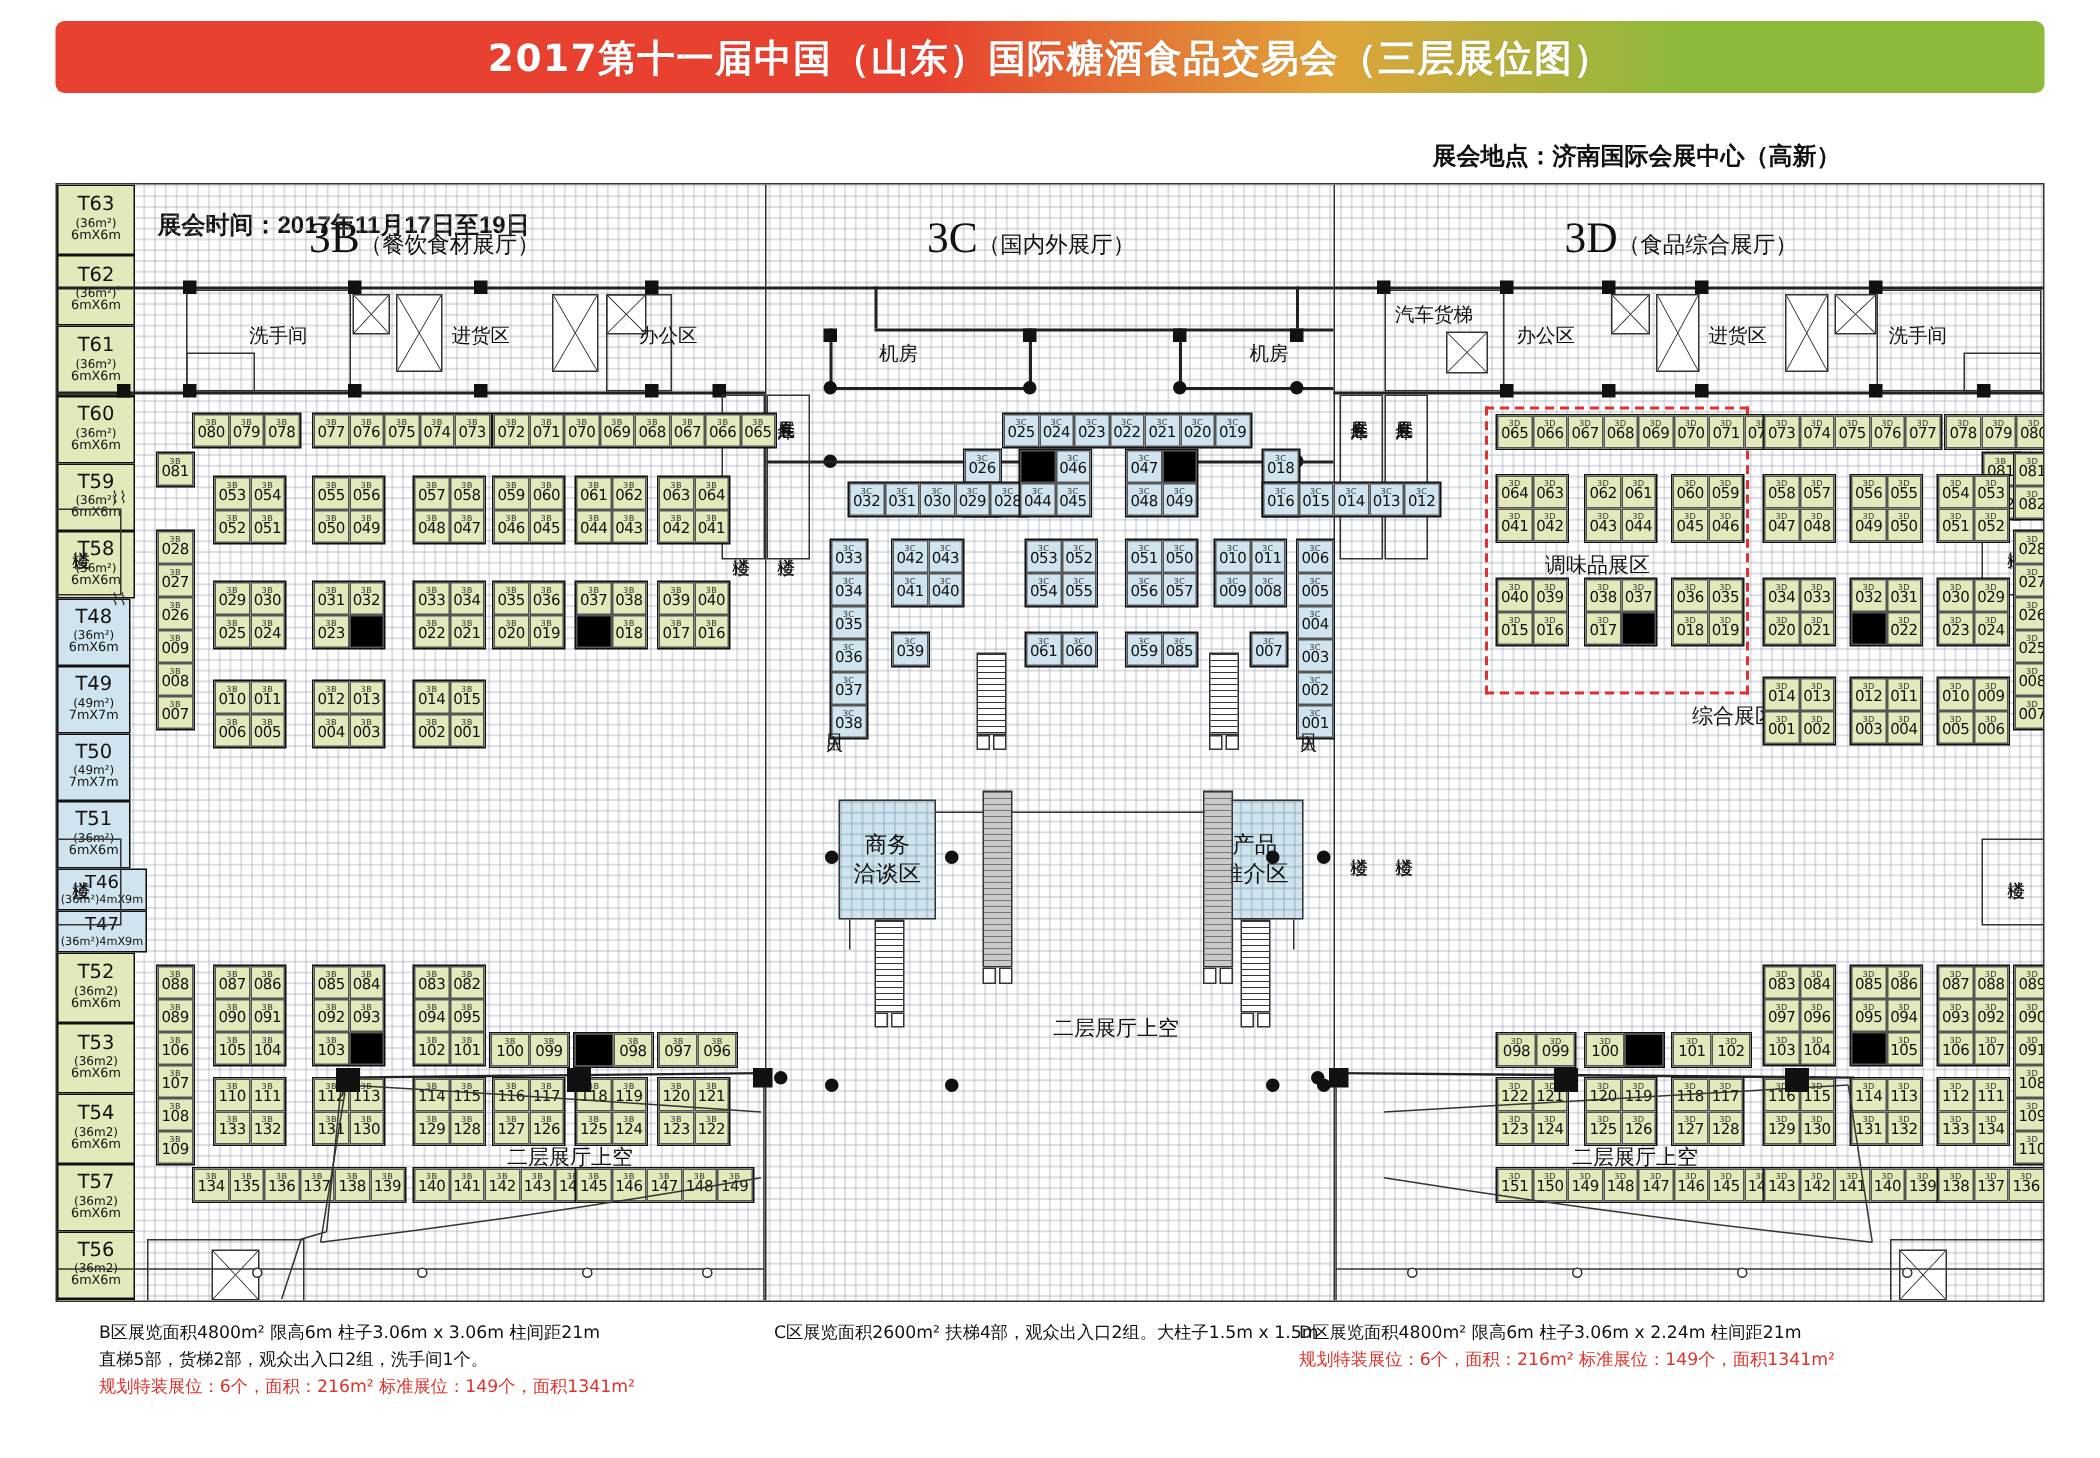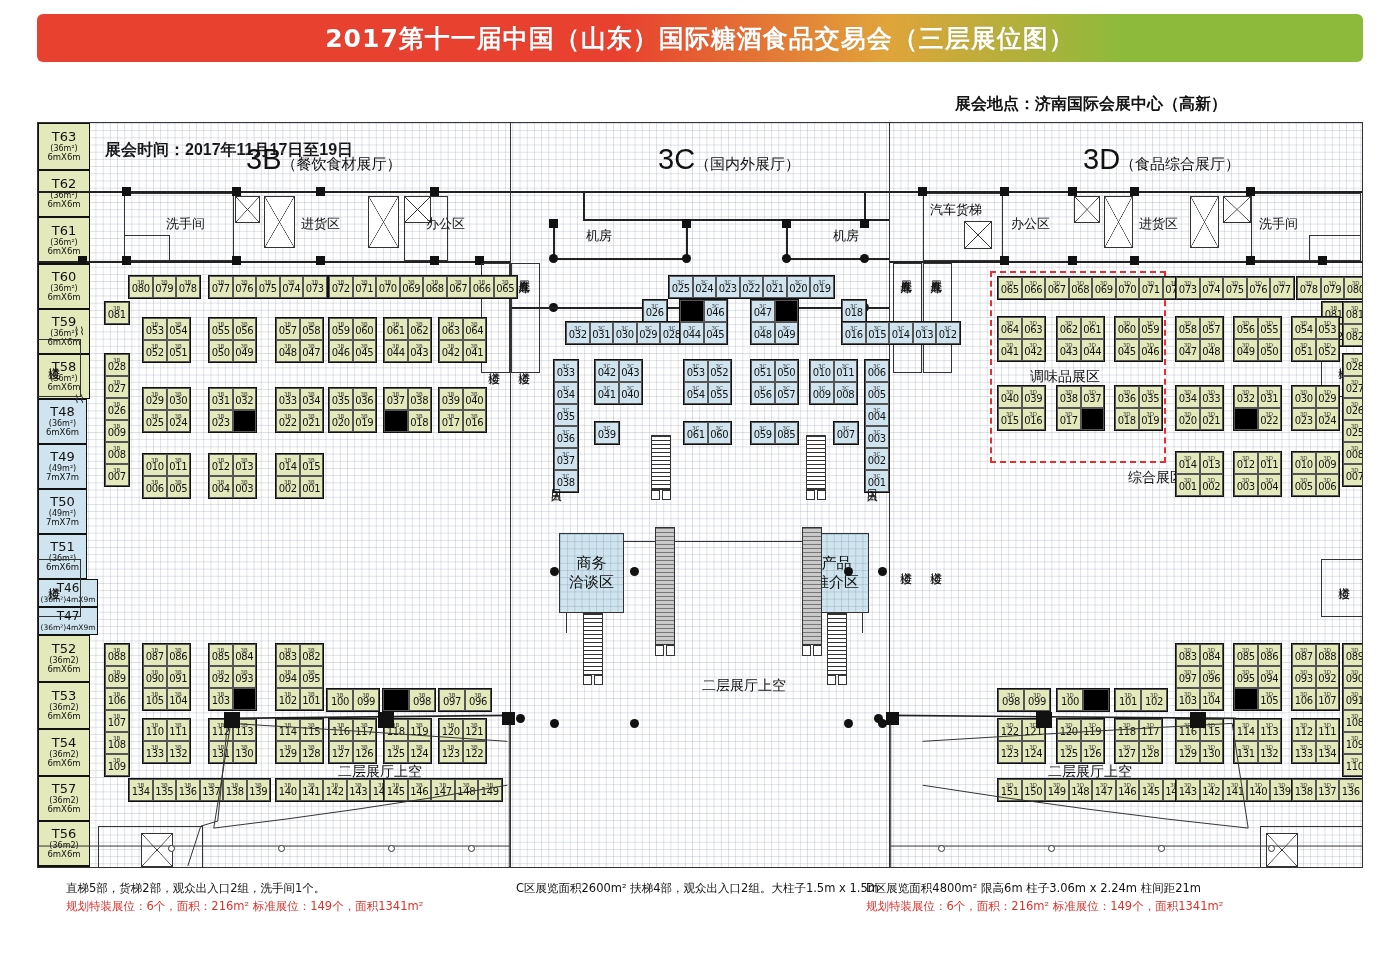--- a/index.html
+++ b/index.html
@@ -33,21 +33,21 @@
     border:1.5px solid #333;
     background-image:
       linear-gradient(to right, rgba(140,150,170,.30) 1px, transparent 1px),
       linear-gradient(to bottom, rgba(140,150,170,.30) 1px, transparent 1px);
     background-size:7.2px 7.2px;
     overflow:hidden;
   }
   .vdiv { position:absolute; top:0; bottom:0; width:0; border-left:1.5px solid #333; }
 
   
-  .hall-title { position:absolute; white-space:nowrap; font-family:Liberation Sans, sans-serif;margin-left:40px; }
+  .hall-title { position:absolute; white-space:nowrap; font-family:Liberation Serif, serif; }
   .hall-title .code { font-size:29px; color:#111; letter-spacing:0; }
   .hall-title .sub  { font-size:15px; color:#111; }
 
   
   .wall { position:absolute; background:#222; }
   .wall.h { height:2px; }
   .wall.v { width:2px; }
   .wline { position:absolute; border:1px solid #333; }
   .pillar { position:absolute; width:9px; height:9px; background:#111; }
   .dot { position:absolute; width:9px; height:9px; border-radius:50%; background:#111; }
@@ -2502,20 +2502,21 @@
   <div class="circle-o" style="left:240px;top:722px;"></div>
   <div class="circle-o" style="left:350px;top:722px;"></div>
   <div class="circle-o" style="left:430px;top:722px;"></div>
   <div class="circle-o" style="left:900px;top:722px;"></div>
   <div class="circle-o" style="left:1010px;top:722px;"></div>
   <div class="circle-o" style="left:1120px;top:722px;"></div>
   <div class="circle-o" style="left:1230px;top:722px;"></div>
 </div>
 
 <div class="note" style="left:66px; top:880px;">
+  <div>B区展览面积4800m² 限高6m 柱子3.06m x 3.06m 柱间距21m</div>
   <div>直梯5部，货梯2部，观众出入口2组，洗手间1个。</div>
   <div class="red">规划特装展位：6个，面积：216m² 标准展位：149个，面积1341m²</div>
 </div>
 <div class="note" style="left:516px; top:880px;">
   <div>C区展览面积2600m² 扶梯4部，观众出入口2组。大柱子1.5m x 1.5m</div>
 </div>
 <div class="note" style="left:866px; top:880px;">
   <div>D区展览面积4800m² 限高6m 柱子3.06m x 2.24m 柱间距21m</div>
   <div class="red">规划特装展位：6个，面积：216m² 标准展位：149个，面积1341m²</div>
 </div>

